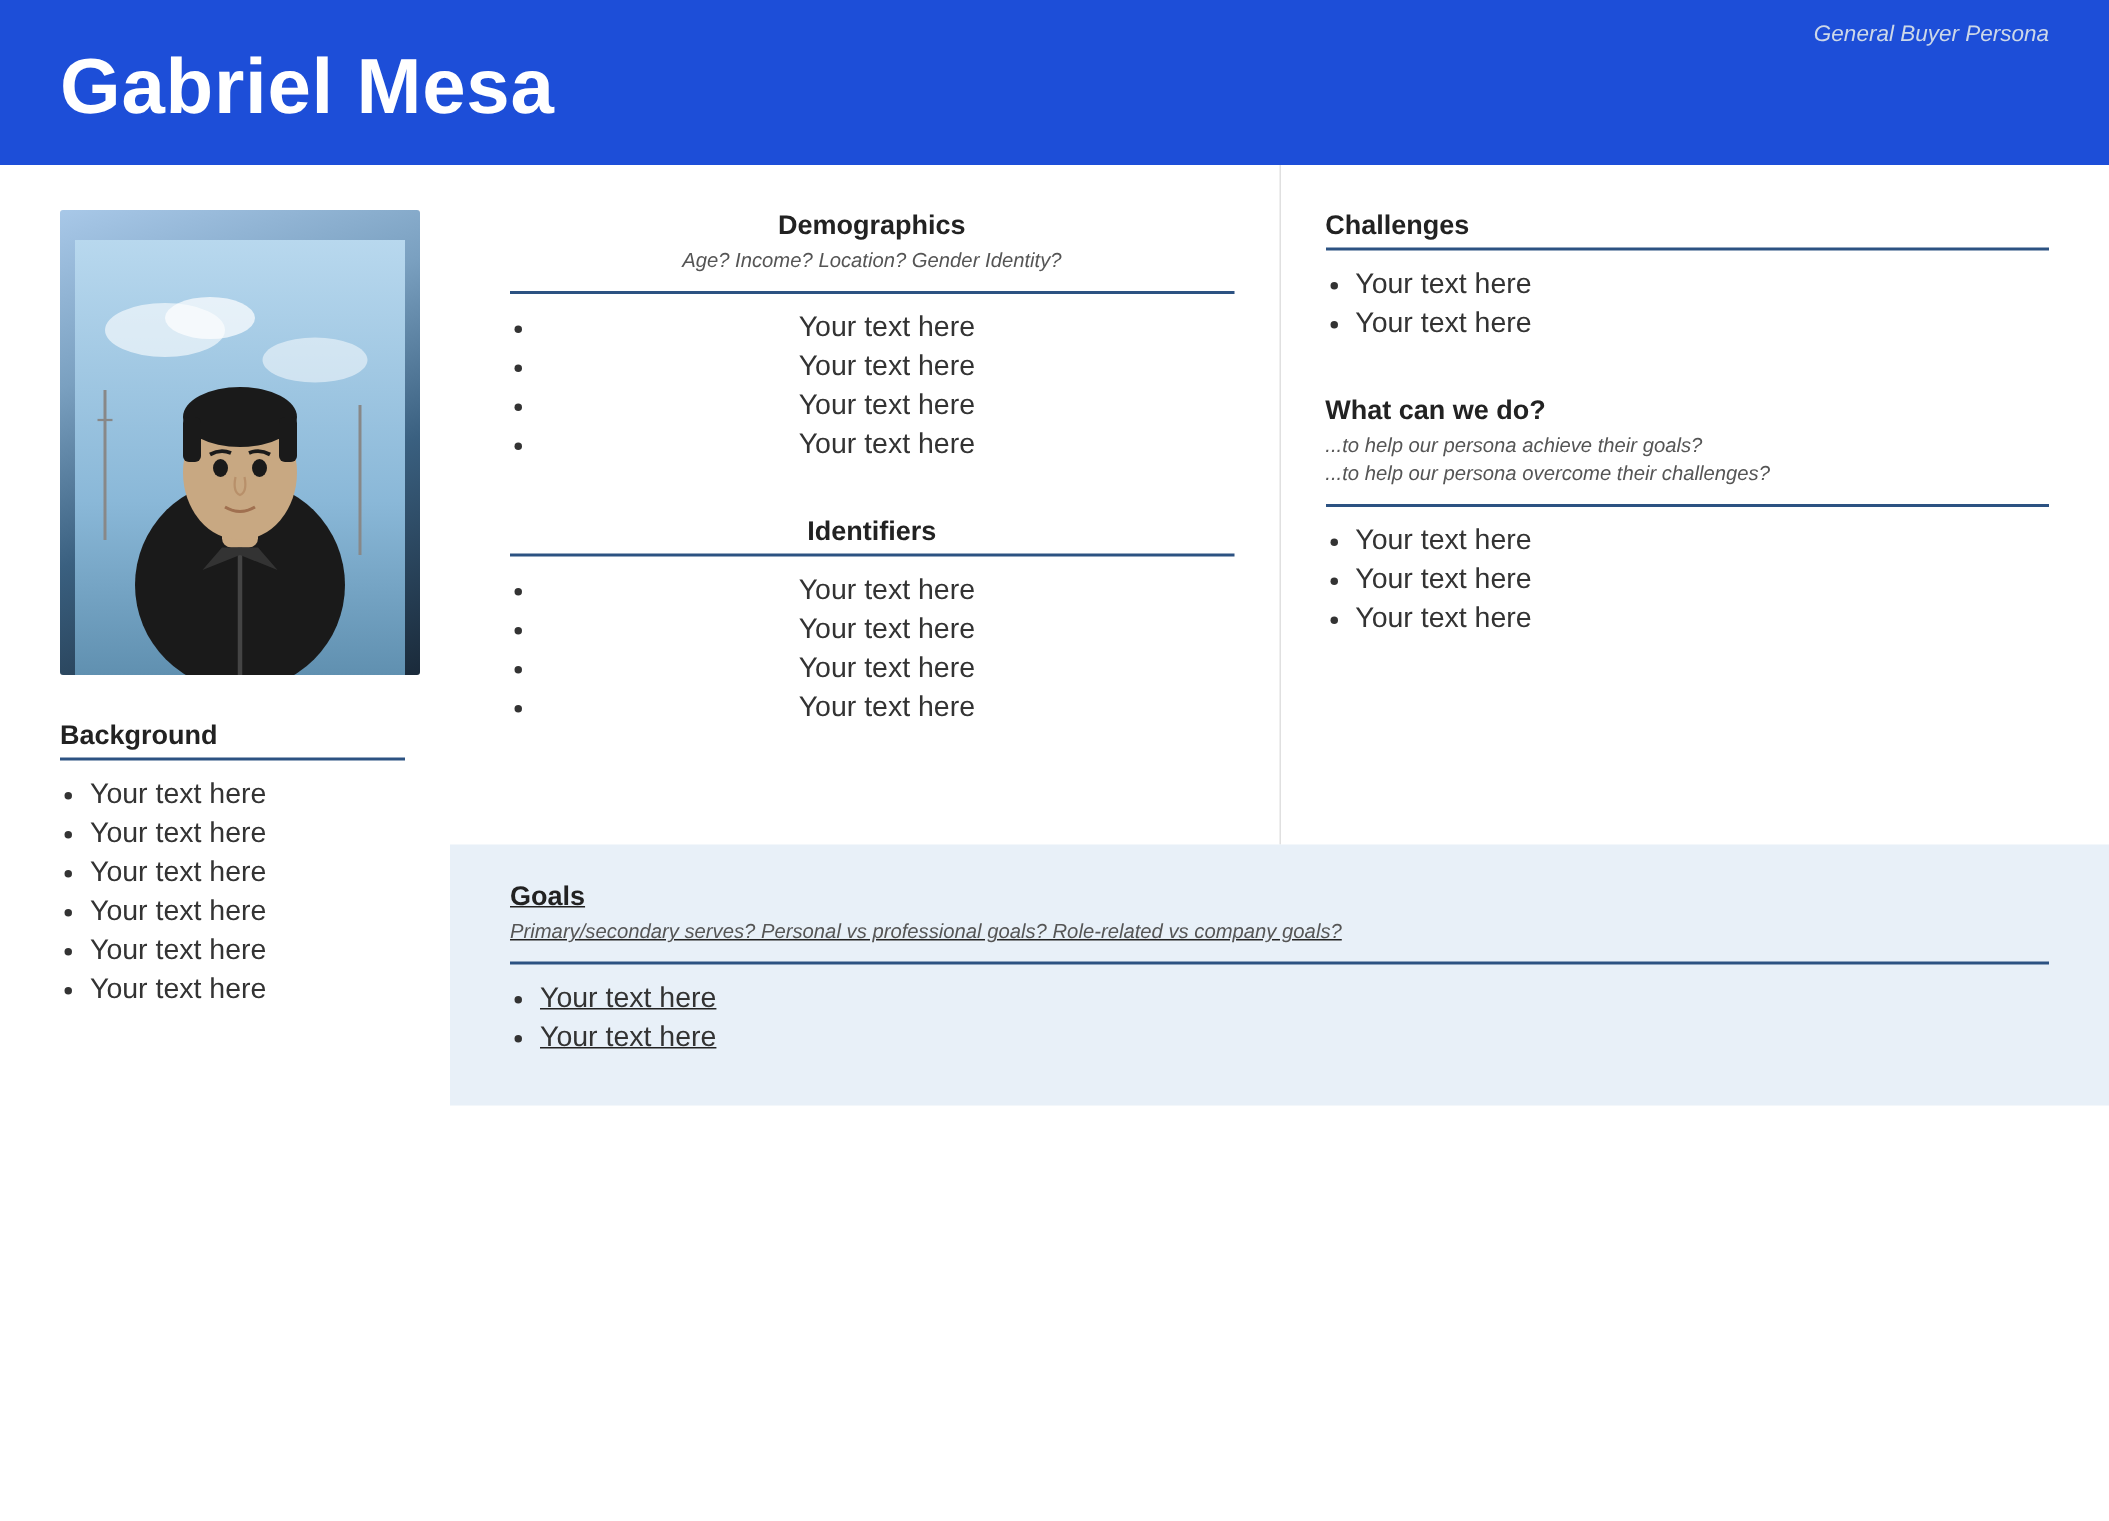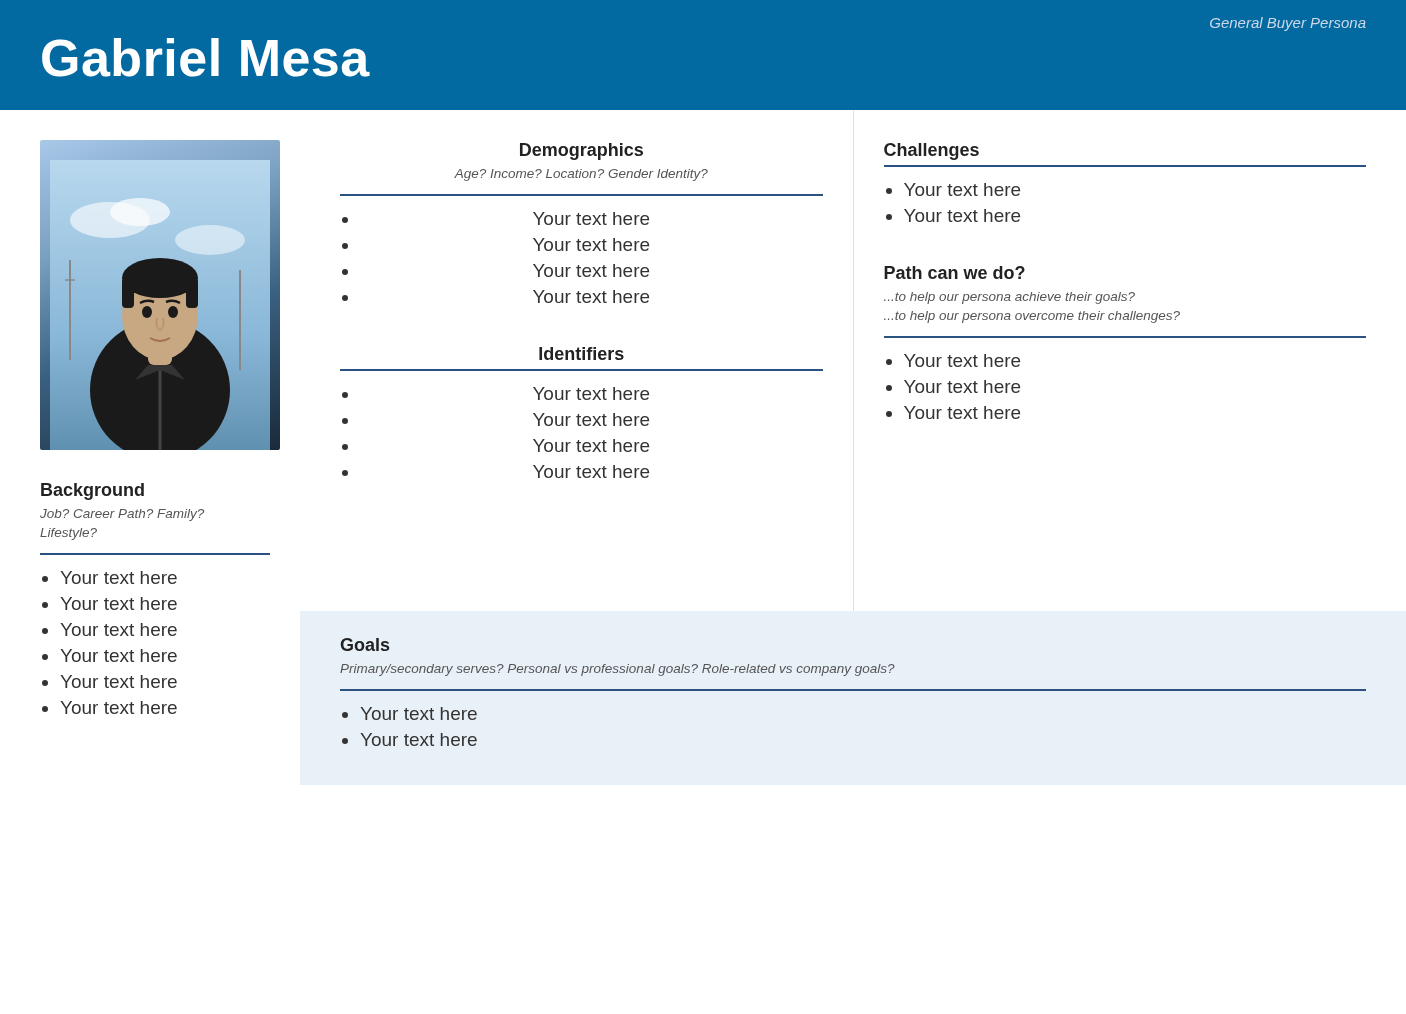--- a/index.html
+++ b/index.html
@@ -6,21 +6,21 @@
     body {
       font-family: Arial, sans-serif;
       background: #fff;
       color: #222;
       width: 1406px;
       min-height: 1014px;
     }
 
     
     .header {
-      background: #0369a1;
+      background: #1d4ed8;
       padding: 18px 44px 22px 40px;
       position: relative;
     }
     .header-label {
       position: absolute;
       top: 14px;
       right: 40px;
       color: #cdd8e8;
       font-style: italic;
       font-size: 15px;
@@ -123,20 +123,21 @@
 
     
     .goals-section {
       background: #e8f0f8;
       margin: 0 0 0 0;
       padding: 24px 40px 30px 40px;
     }
 
     .goals-inner {
       margin-left: 0;
+      text-decoration: underline;
     }
   </style>
 </head>
 <body>
 
 <div class="header">
   <span class="header-label">General Buyer Persona</span>
   <h1 class="header-title">Gabriel Mesa</h1>
 </div>
 
@@ -190,24 +191,20 @@
         <path d="M100 178 Q110 184 120 178" stroke="#a07050" stroke-width="2" fill="none"></path>
 
         <line x1="110" y1="205" x2="110" y2="290" stroke="#444" stroke-width="3"></line>
 
         <path d="M98 205 L85 220 L110 210 L135 220 L122 205" fill="#333"></path>
       </svg>
     </div>
 
     <div class="section-block">
       <div class="section-title">Background</div>
-      <div class="section-subtitle">
-        <span style="white-space: pre-line;">Job? Career Path? Family?
-Lifestyle?</span>
-      </div>
       <hr class="section-divider">
       <ul class="bullet-list">
         <li>Your text here</li>
         <li>Your text here</li>
         <li>Your text here</li>
         <li>Your text here</li>
         <li>Your text here</li>
         <li>Your text here</li>
       </ul>
     </div>
@@ -248,21 +245,21 @@
         <div class="section-block">
           <div class="section-title">Challenges</div>
           <hr class="section-divider">
           <ul class="bullet-list">
             <li>Your text here</li>
             <li>Your text here</li>
           </ul>
         </div>
 
         <div class="section-block">
-          <div class="section-title">Path can we do?</div>
+          <div class="section-title">What can we do?</div>
           <div class="section-subtitle" style="white-space: pre-line;">...to help our persona achieve their goals?
 ...to help our persona overcome their challenges?</div>
           <hr class="section-divider">
           <ul class="bullet-list">
             <li>Your text here</li>
             <li>Your text here</li>
             <li>Your text here</li>
           </ul>
         </div>
 

